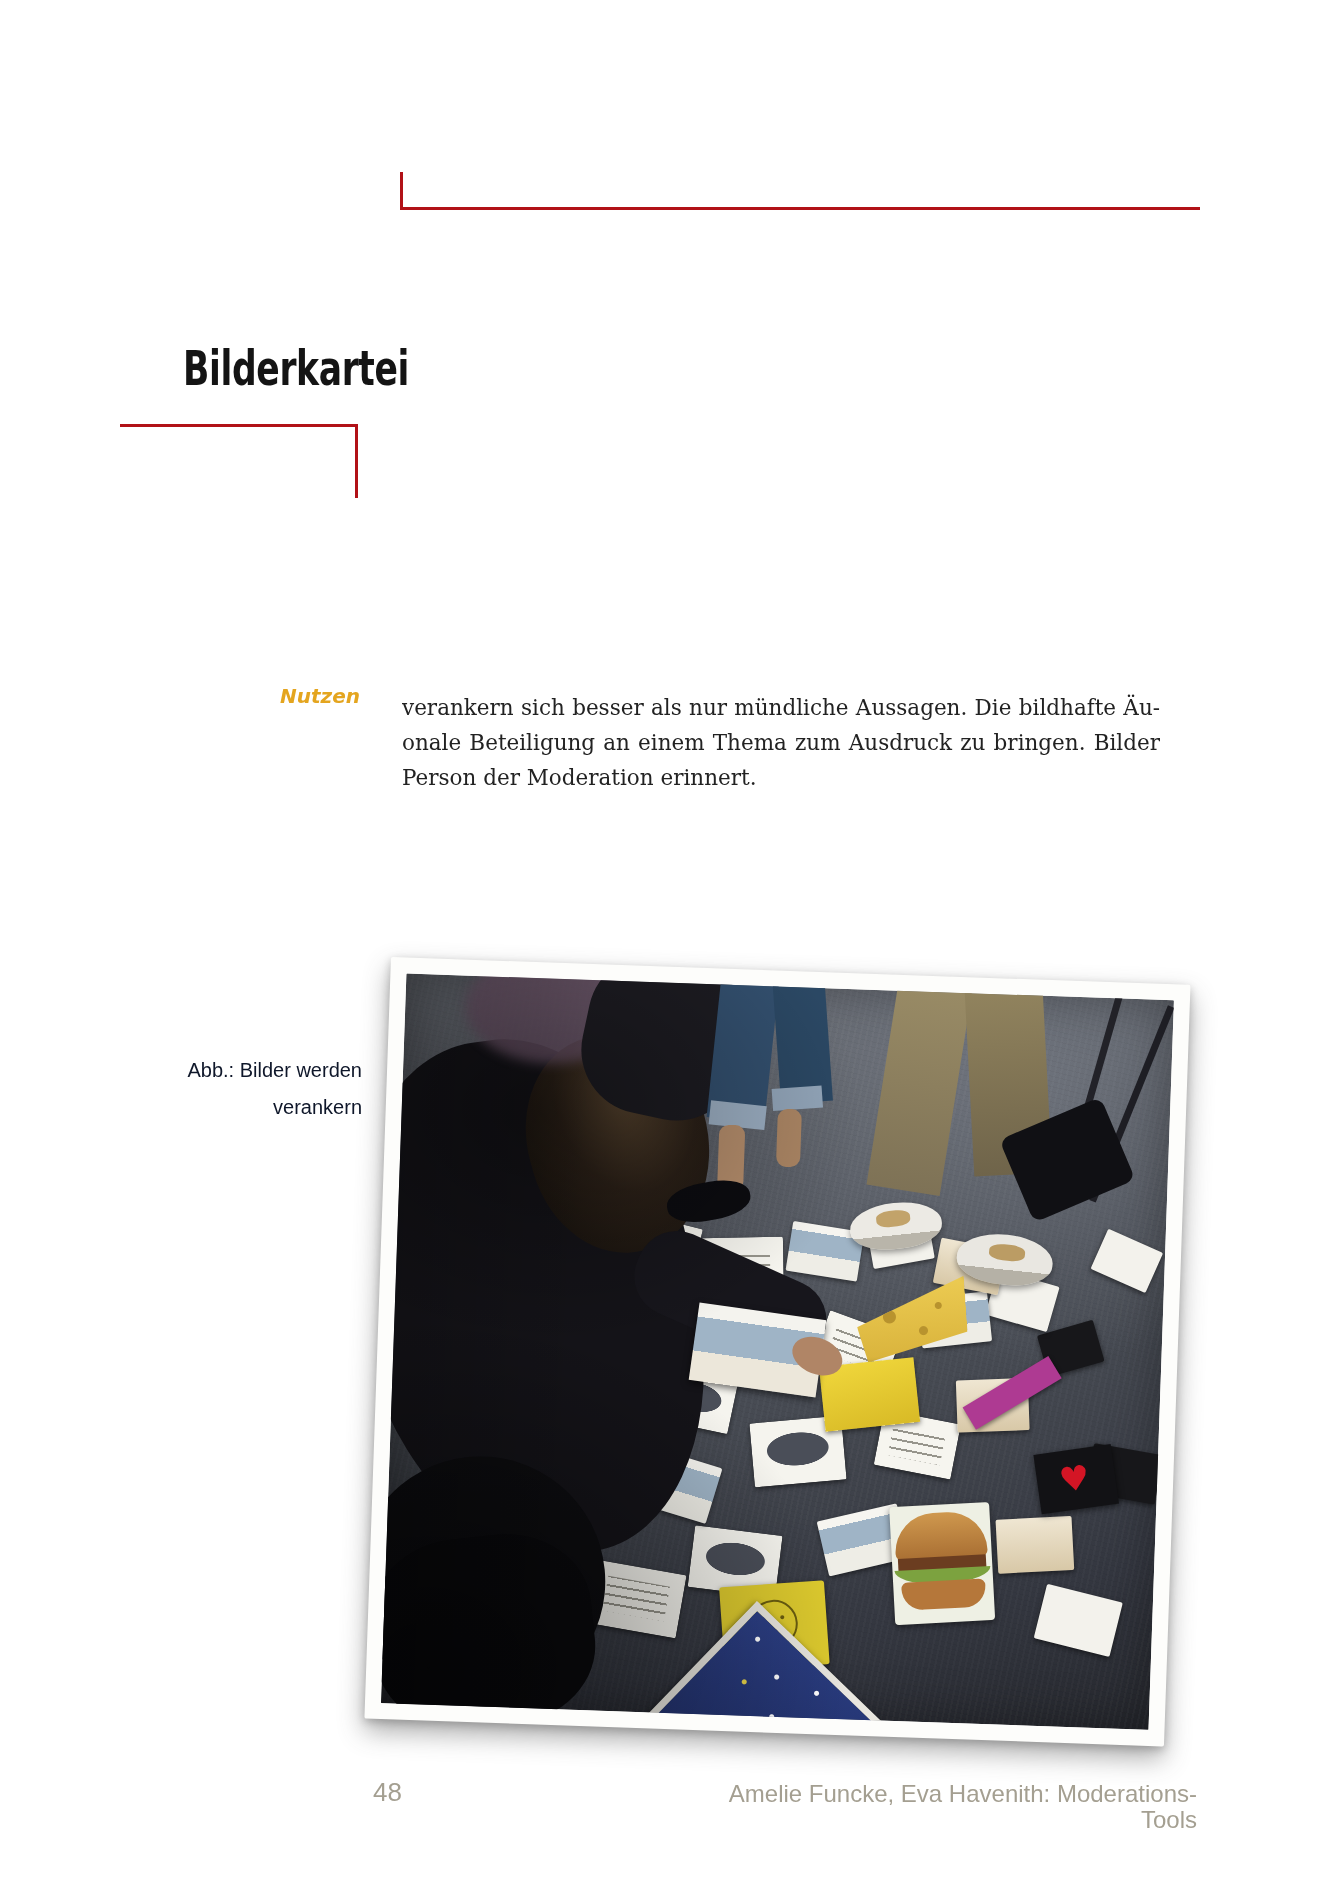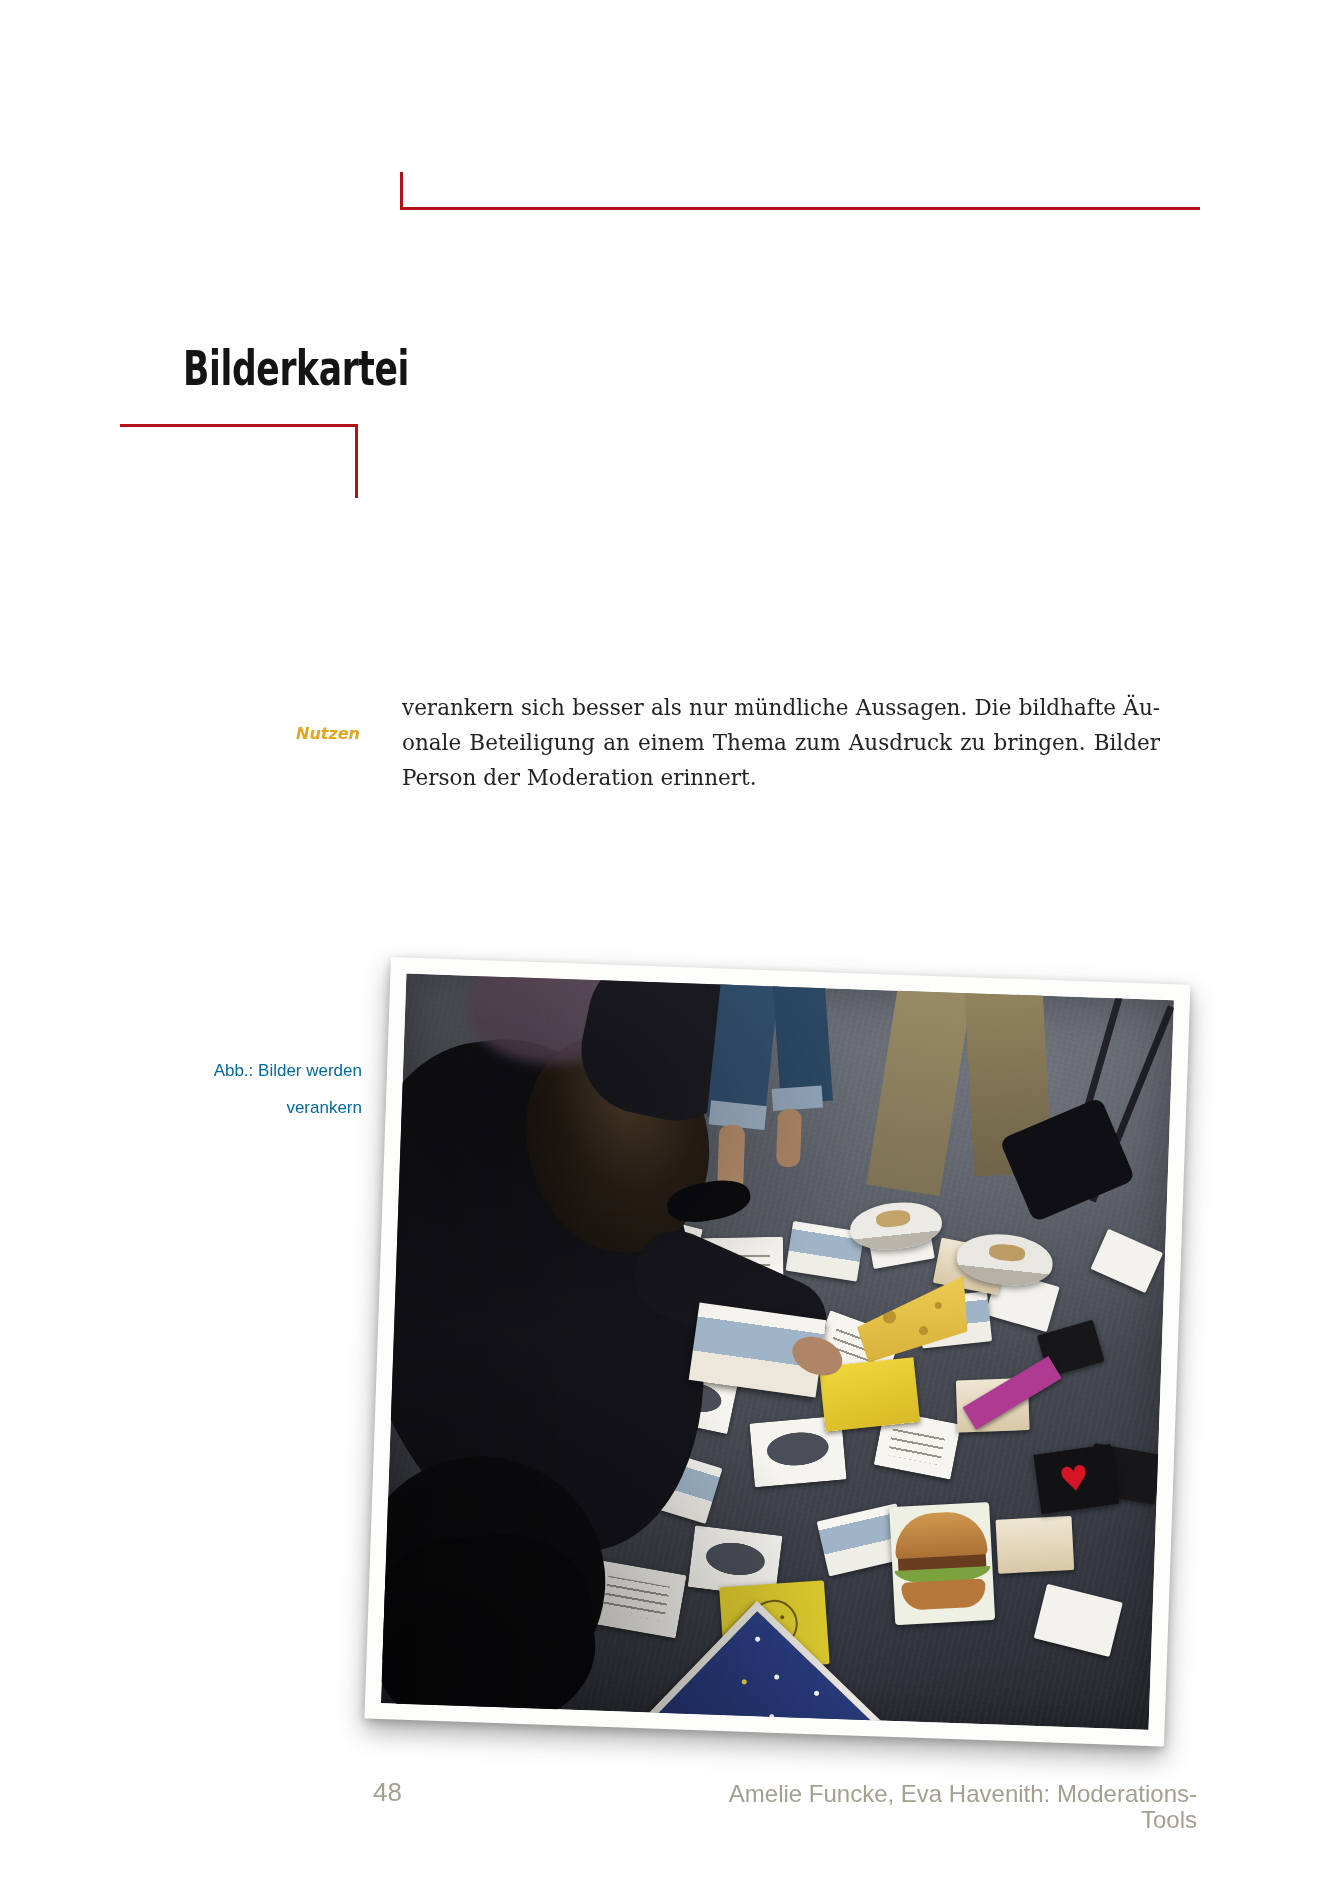--- a/index.html
+++ b/index.html
@@ -13,31 +13,31 @@
   #rule-title-v{left:355px;top:424px;width:3px;height:74px;}
   
   #page-title{position:absolute;left:183px;top:312px;font-size:48px;line-height:48px;
       font-weight:700;color:#141414;transform:scaleX(0.72);transform-origin:left top;
       white-space:nowrap;letter-spacing:-0.5px;}
   
   #intro{position:absolute;left:402px;top:541px;width:860px;}
   #intro .iline{font-weight:700;font-size:25px;line-height:50px;color:#161616;
       transform:scaleX(0.78);transform-origin:left top;white-space:nowrap;}
   
-  #nutzen{position:absolute;left:160px;top:724px;width:200px;text-align:right;
-      font-style:italic;font-weight:700;font-size:16px;color:#e4a51f;}
+  #nutzen{position:absolute;left:160px;top:684px;width:200px;text-align:right;
+      font-style:italic;font-weight:700;font-size:20px;color:#e4a51f;}
   
   #body-par{position:absolute;left:402px;top:690px;width:758px;
       font-family:"DejaVu Serif","Liberation Serif",serif;font-size:21.5px;color:#222;}
   #body-par .bline{height:35px;line-height:35px;white-space:nowrap;}
   #body-par .bline.just{text-align:justify;text-align-last:justify;white-space:normal;
       overflow:hidden;}
   
   #caption{position:absolute;left:100px;top:1052px;width:262px;text-align:right;
-      font-family:"Liberation Sans",sans-serif;font-size:17px;line-height:37px;color:#0369a1;}
+      font-family:"Liberation Sans",sans-serif;font-size:20px;line-height:37px;color:#0f172a;}
   
   #page-num{position:absolute;left:330px;top:1778px;width:72px;text-align:right;
       font-family:"Liberation Sans",sans-serif;font-size:26px;line-height:28px;color:#a49f91;}
   #book-ref{position:absolute;left:697px;top:1781px;width:500px;text-align:right;
       font-family:"Liberation Sans",sans-serif;font-size:24px;line-height:26px;color:#a49f91;}
   
   #photo{position:absolute;left:391px;top:957px;width:768px;height:730px;
       background:#fdfdfb;padding:16px;transform:rotate(2deg);transform-origin:top left;
       box-shadow:0 12px 26px rgba(70,70,70,0.45),0 3px 8px rgba(0,0,0,0.22);
       border-radius:2px;}

